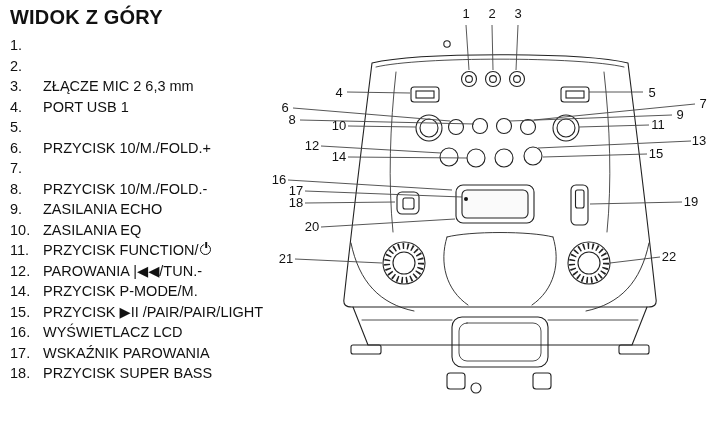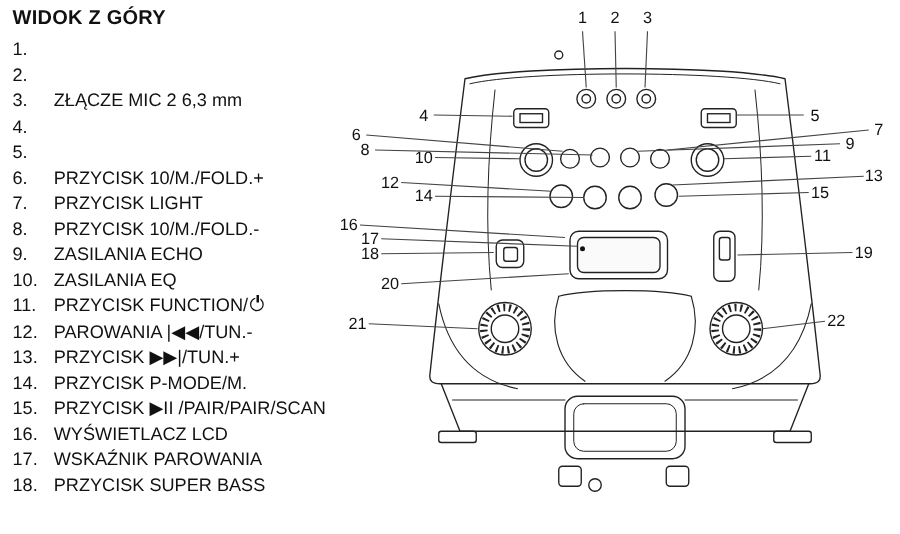--- a/index.html
+++ b/index.html
@@ -1,21 +1,21 @@
 <!DOCTYPE html>
 <html><head>
 <meta charset="utf-8">
 <style>
   html,body{margin:0;padding:0;background:#fff;}
   .page{
     position:relative;width:720px;height:427px;background:#ffffff;
     font-family:"Liberation Sans",sans-serif;color:#111;overflow:hidden;
   }
   .legend{position:absolute;left:10px;top:4px;width:330px;}
-  .legend h1{font-size:16px;font-weight:bold;margin:2px 0 6px 0;letter-spacing:.2px;}
+  .legend h1{font-size:20px;font-weight:bold;margin:2px 0 6px 0;letter-spacing:.2px;}
   .legend ol{list-style:none;margin:0;padding:0;}
   .legend-item{display:flex;align-items:baseline;font-size:14.5px;line-height:20.5px;white-space:nowrap;}
   .legend-item .num{width:33px;flex:none;}
   .power-icon{
     display:inline-block;width:9px;height:9px;border:1.4px solid #111;border-radius:50%;
     position:relative;margin-left:2px;vertical-align:-1px;
   }
   .power-icon::after{
     content:"";position:absolute;left:50%;top:-3px;transform:translateX(-50%);
     width:1.6px;height:5.5px;background:#111;box-shadow:0 0 0 1px #fff;
@@ -36,31 +36,31 @@
         </li>
       <li class="legend-item">
           <span class="num">2.</span>
         </li>
       <li class="legend-item">
           <span class="num">3.</span>
           <span class="lbl">ZŁĄCZE MIC 2 6,3 mm</span>
         </li>
       <li class="legend-item">
           <span class="num">4.</span>
+          <span class="lbl">PORT USB 1</span>
         </li>
       <li class="legend-item">
           <span class="num">5.</span>
         </li>
       <li class="legend-item">
           <span class="num">6.</span>
           <span class="lbl">PRZYCISK 10/M./FOLD.+</span>
         </li>
       <li class="legend-item">
           <span class="num">7.</span>
-          <span class="lbl">PRZYCISK LIGHT</span>
         </li>
       <li class="legend-item">
           <span class="num">8.</span>
           <span class="lbl">PRZYCISK 10/M./FOLD.-</span>
         </li>
       <li class="legend-item">
           <span class="num">9.</span>
           <span class="lbl">ZASILANIA ECHO</span>
         </li>
       <li class="legend-item">
@@ -70,30 +70,26 @@
       <li class="legend-item">
           <span class="num">11.</span>
           <span class="lbl">PRZYCISK FUNCTION/</span>
           <span class="power-icon"></span>
         </li>
       <li class="legend-item">
           <span class="num">12.</span>
           <span class="lbl">PAROWANIA |◀◀/TUN.-</span>
         </li>
       <li class="legend-item">
-          <span class="num">13.</span>
-          <span class="lbl">PRZYCISK ▶▶|/TUN.+</span>
-        </li>
-      <li class="legend-item">
           <span class="num">14.</span>
           <span class="lbl">PRZYCISK P-MODE/M.</span>
         </li>
       <li class="legend-item">
           <span class="num">15.</span>
-          <span class="lbl">PRZYCISK ▶II /PAIR/PAIR/SCAN</span>
+          <span class="lbl">PRZYCISK ▶II /PAIR/PAIR/LIGHT</span>
         </li>
       <li class="legend-item">
           <span class="num">16.</span>
           <span class="lbl">WYŚWIETLACZ LCD</span>
         </li>
       <li class="legend-item">
           <span class="num">17.</span>
           <span class="lbl">WSKAŹNIK PAROWANIA</span>
         </li>
       <li class="legend-item">

